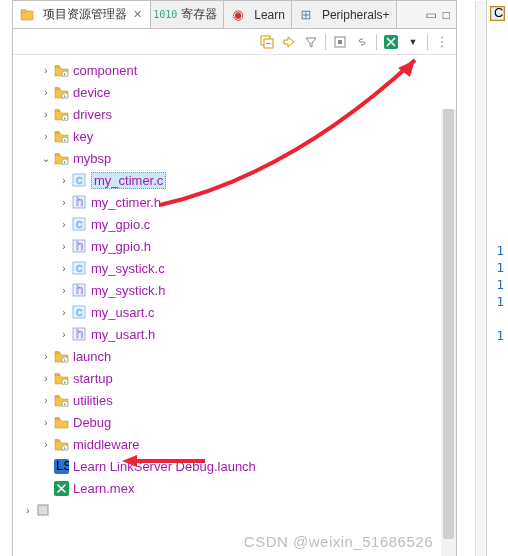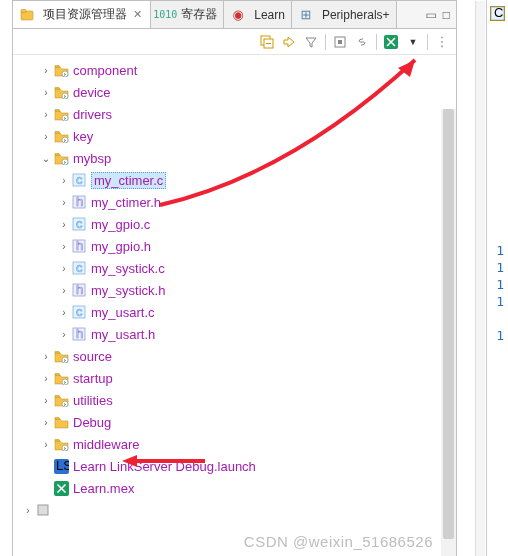--- a/index.html
+++ b/index.html
@@ -285,21 +285,21 @@
     <span class="ind" style="width:18px"></span>
     <span class="twisty">›</span>
     <span class="ficon">
             <svg width="15" height="13">
               <path class="folder-link" d="M1 3 h5 l1.5 2 h6.5 v7 h-13 z"></path>
               <path class="folder-link" d="M1 1.5 h4 l1 1.5 h-5 z"></path>
               <circle cx="11" cy="10" r="3" fill="#fff" stroke="#888" stroke-width=".6"></circle>
               <path d="M10 9.5 l1.5 1 l-1.5 1" fill="none" stroke="#3a7" stroke-width="1"></path>
             </svg>
           </span>
-    <span class="label">source</span>
+    <span class="label">launch</span>
   </div>
         <div class="row">
     <span class="ind" style="width:18px"></span>
     <span class="twisty">›</span>
     <span class="ficon">
             <svg width="15" height="13">
               <path class="folder-link" d="M1 3 h5 l1.5 2 h6.5 v7 h-13 z"></path>
               <path class="folder-link" d="M1 1.5 h4 l1 1.5 h-5 z"></path>
               <circle cx="11" cy="10" r="3" fill="#fff" stroke="#888" stroke-width=".6"></circle>
               <path d="M10 9.5 l1.5 1 l-1.5 1" fill="none" stroke="#3a7" stroke-width="1"></path>

